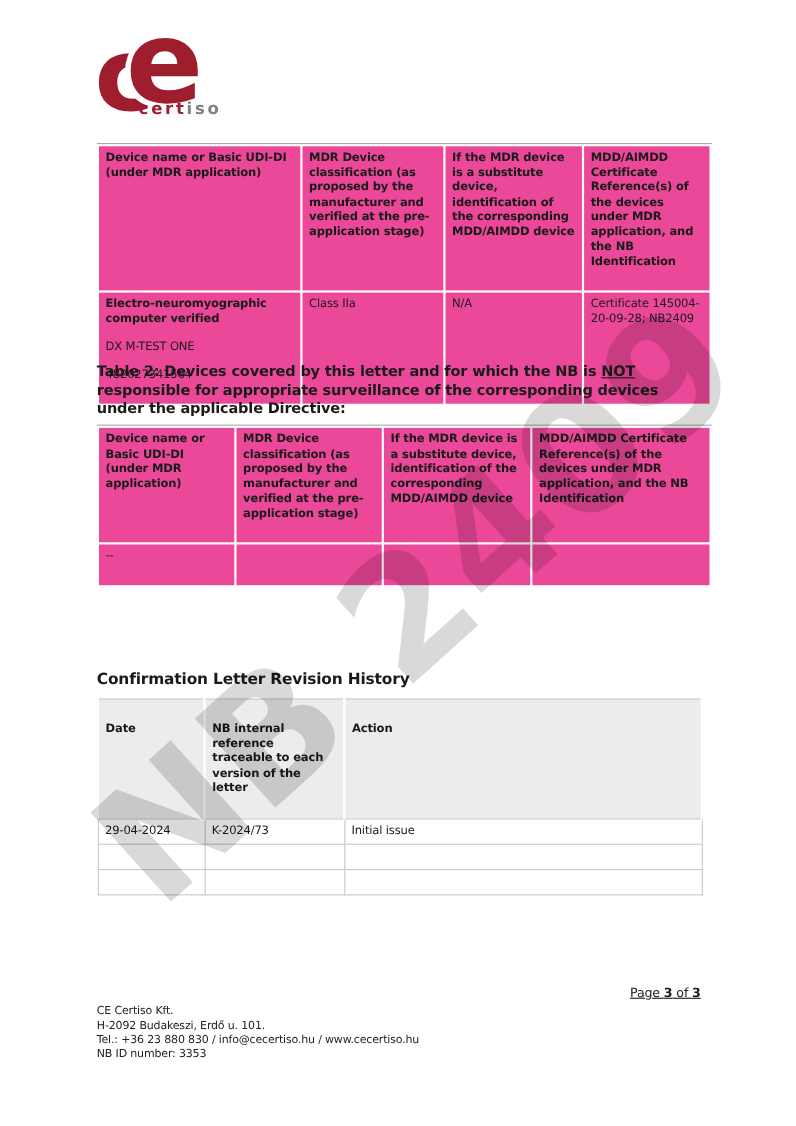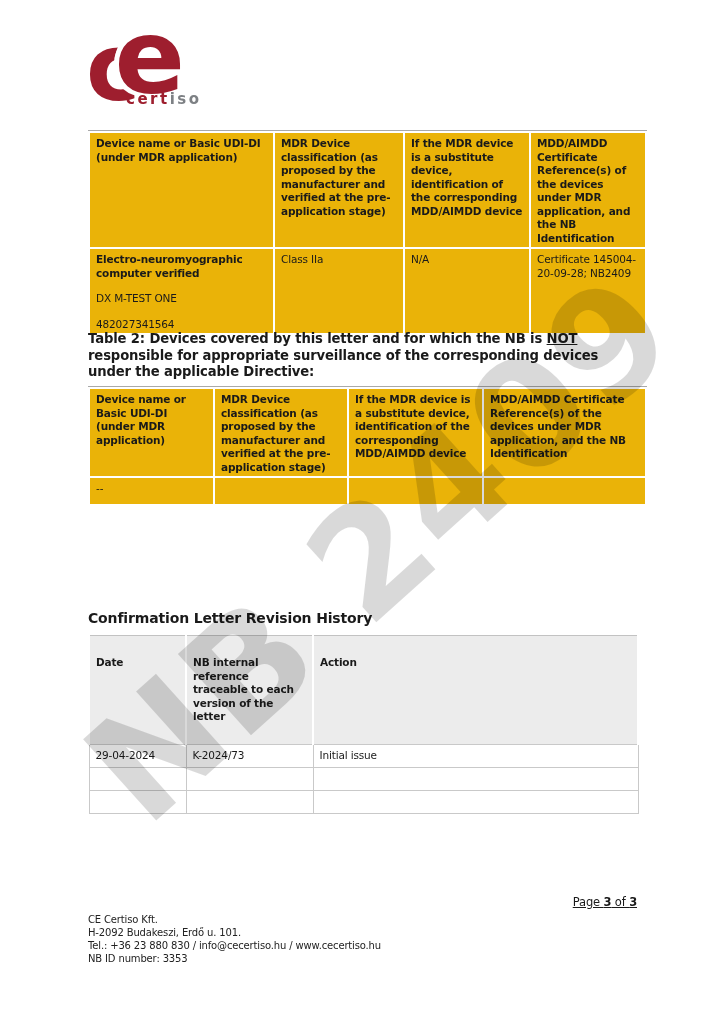--- a/index.html
+++ b/index.html
@@ -20,21 +20,21 @@
   
   .watermark{
     position:absolute;left:-20px;top:462px;width:800px;text-align:center;
     font-size:150px;font-weight:bold;letter-spacing:2px;white-space:nowrap;
     color:rgba(0,0,0,0.15);transform:rotate(-42deg);transform-origin:center;
     z-index:10;pointer-events:none;
   }
   
   .gtable{border-collapse:separate;border-spacing:2px;border-top:1px solid #a9a9a9;
           table-layout:fixed;font-size:10.5px;line-height:13.5px;}
-  .gtable th,.gtable td{background:#eab308;vertical-align:top;padding:4px 6px 2px 6px;text-align:left;}
+  .gtable th,.gtable td{background:#ec4899;vertical-align:top;padding:4px 6px 19px 6px;text-align:left;}
   .gtable th{font-weight:bold;}
   .t1{position:absolute;left:88px;top:130px;width:549px;}
   .t2{position:absolute;left:88px;top:386px;width:549px;}
   .cell-p{margin:0 0 12px 0;}
   .cell-p:last-child{margin-bottom:0;}
   .devname{font-weight:bold;}
   
   .h-table2{position:absolute;left:88px;top:331px;width:553px;
             font-size:13.2px;line-height:16.5px;font-weight:bold;}
   .h-table2 .uline{text-decoration:underline;}

